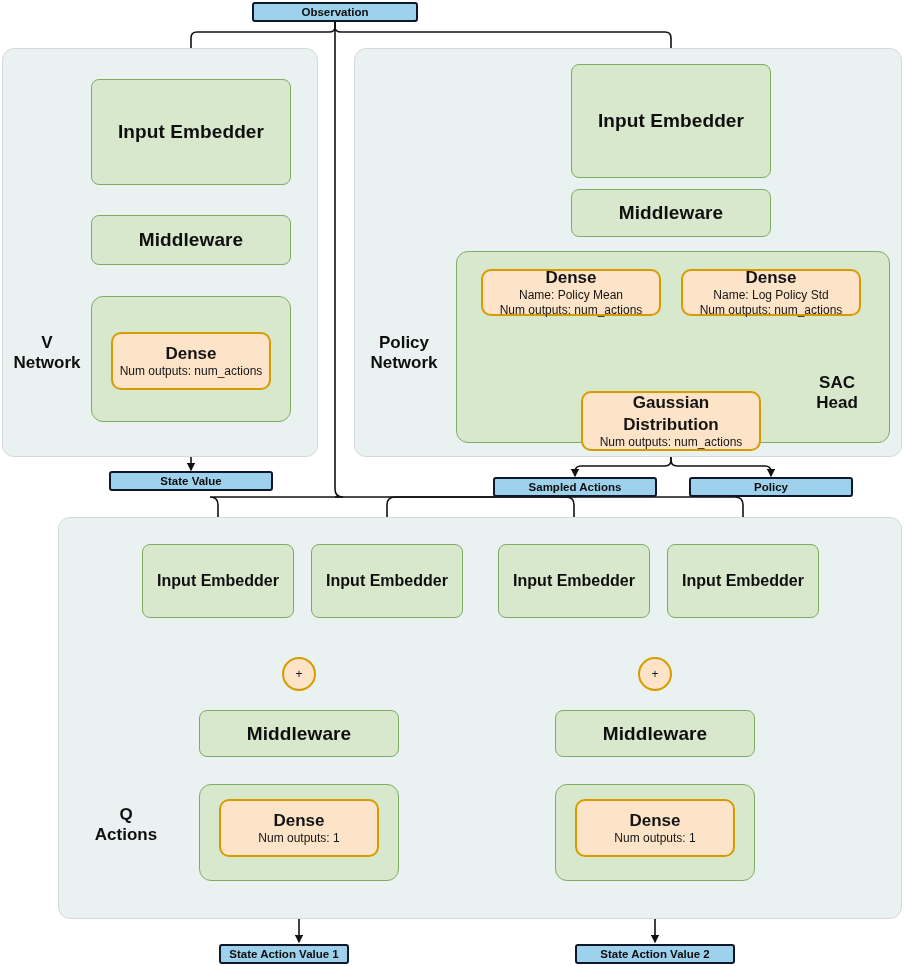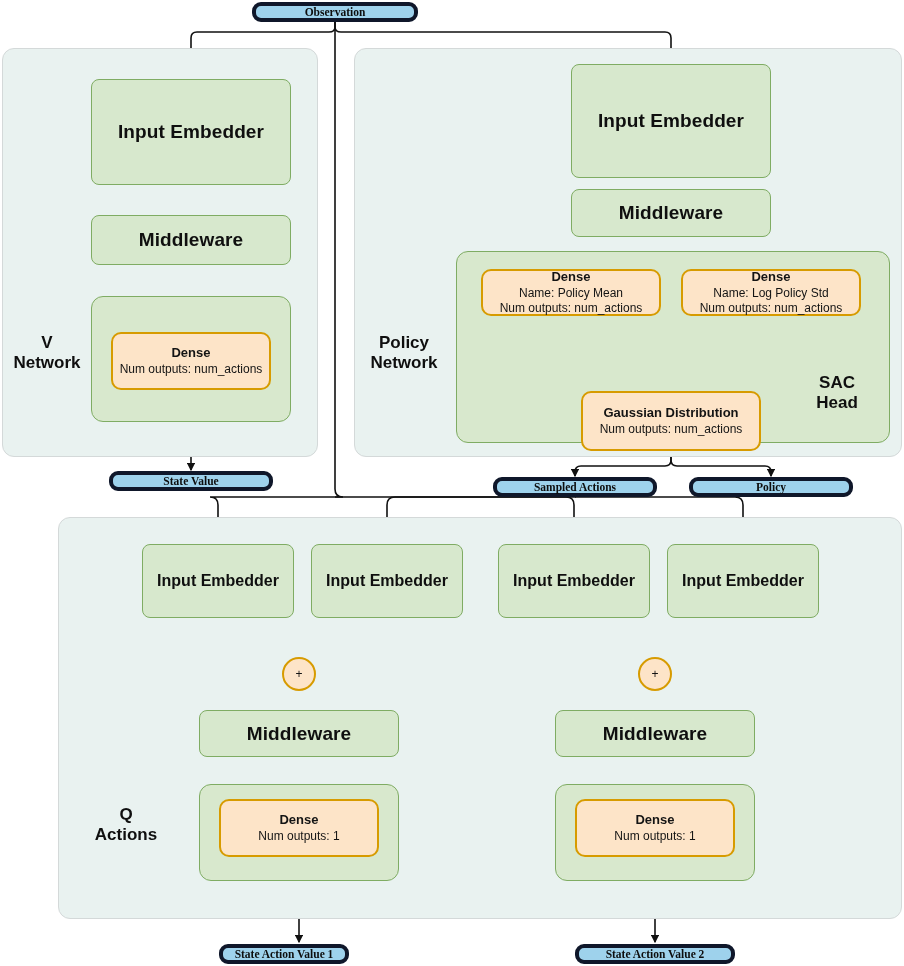--- a/index.html
+++ b/index.html
@@ -8,25 +8,25 @@
   #wires{position:absolute;left:0;top:0;width:904px;height:966px;pointer-events:none;}
 
   .grp{position:absolute;background:#e9f2f0;border:1px solid #d4d9d9;border-radius:12px;box-sizing:border-box;}
   .grp-inner{position:absolute;background:#d8e8cd;border:1px solid #7fac63;border-radius:12px;box-sizing:border-box;}
 
   .node{position:absolute;box-sizing:border-box;display:flex;flex-direction:column;
         align-items:center;justify-content:center;text-align:center;}
 
   .green{background:#d7e8cd;border:1.5px solid #7fac63;border-radius:8px;}
   .orange{background:#fde4c8;border:2px solid #d79b00;border-radius:10px;}
-  .blue{background:#9ed2ec;border:4px solid #0f172a;border-radius:9px;font-family:Liberation Serif, serif;}
+  .blue{background:#9ed2ec;border:2px solid #0f172a;border-radius:3px;}
 
   .t-lg{font-size:19px;font-weight:bold;color:#0f0f0f;letter-spacing:.1px;}
   .t-md{font-size:16px;font-weight:bold;color:#0f0f0f;}
-  .t-sm-b{font-size:13px;font-weight:bold;color:#141414;line-height:1.25;}
+  .t-sm-b{font-size:17px;font-weight:bold;color:#141414;line-height:1.25;}
   .t-sm{font-size:12px;font-weight:normal;color:#141414;line-height:1.25;}
   .t-blue{font-size:11.5px;font-weight:bold;color:#0d0d0d;}
 
   .grp-label{position:absolute;font-size:17px;font-weight:bold;color:#0f0f0f;
              text-align:center;line-height:1.18;}
 
   .plus{position:absolute;width:34px;height:34px;border-radius:50%;
         background:#fde4c8;border:2px solid #d79b00;display:flex;
         align-items:center;justify-content:center;font-size:12px;color:#141414;box-sizing:border-box;}
 </style>

